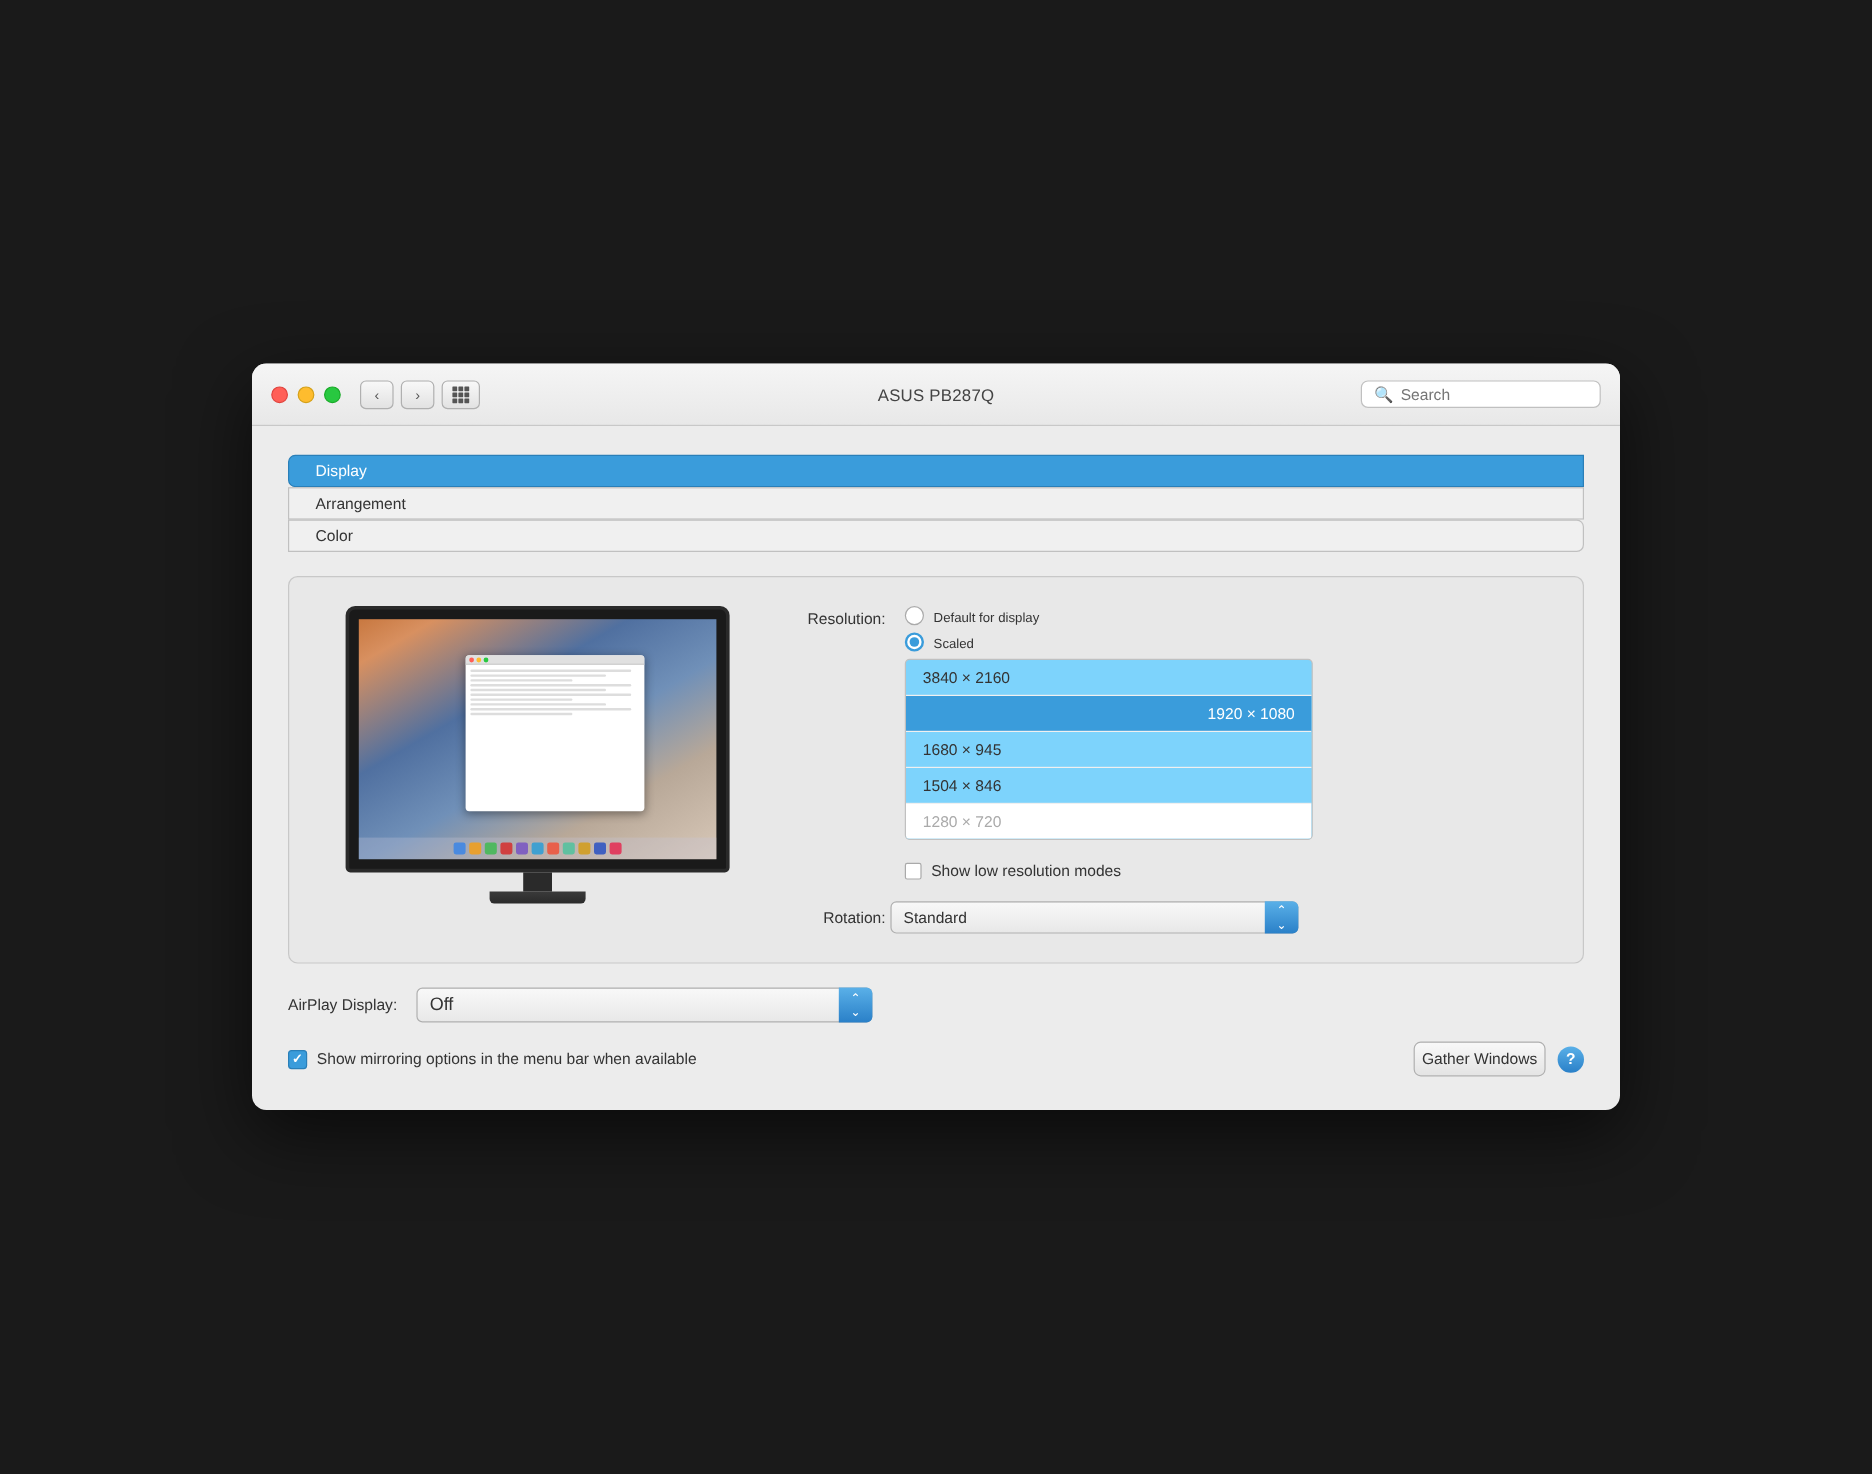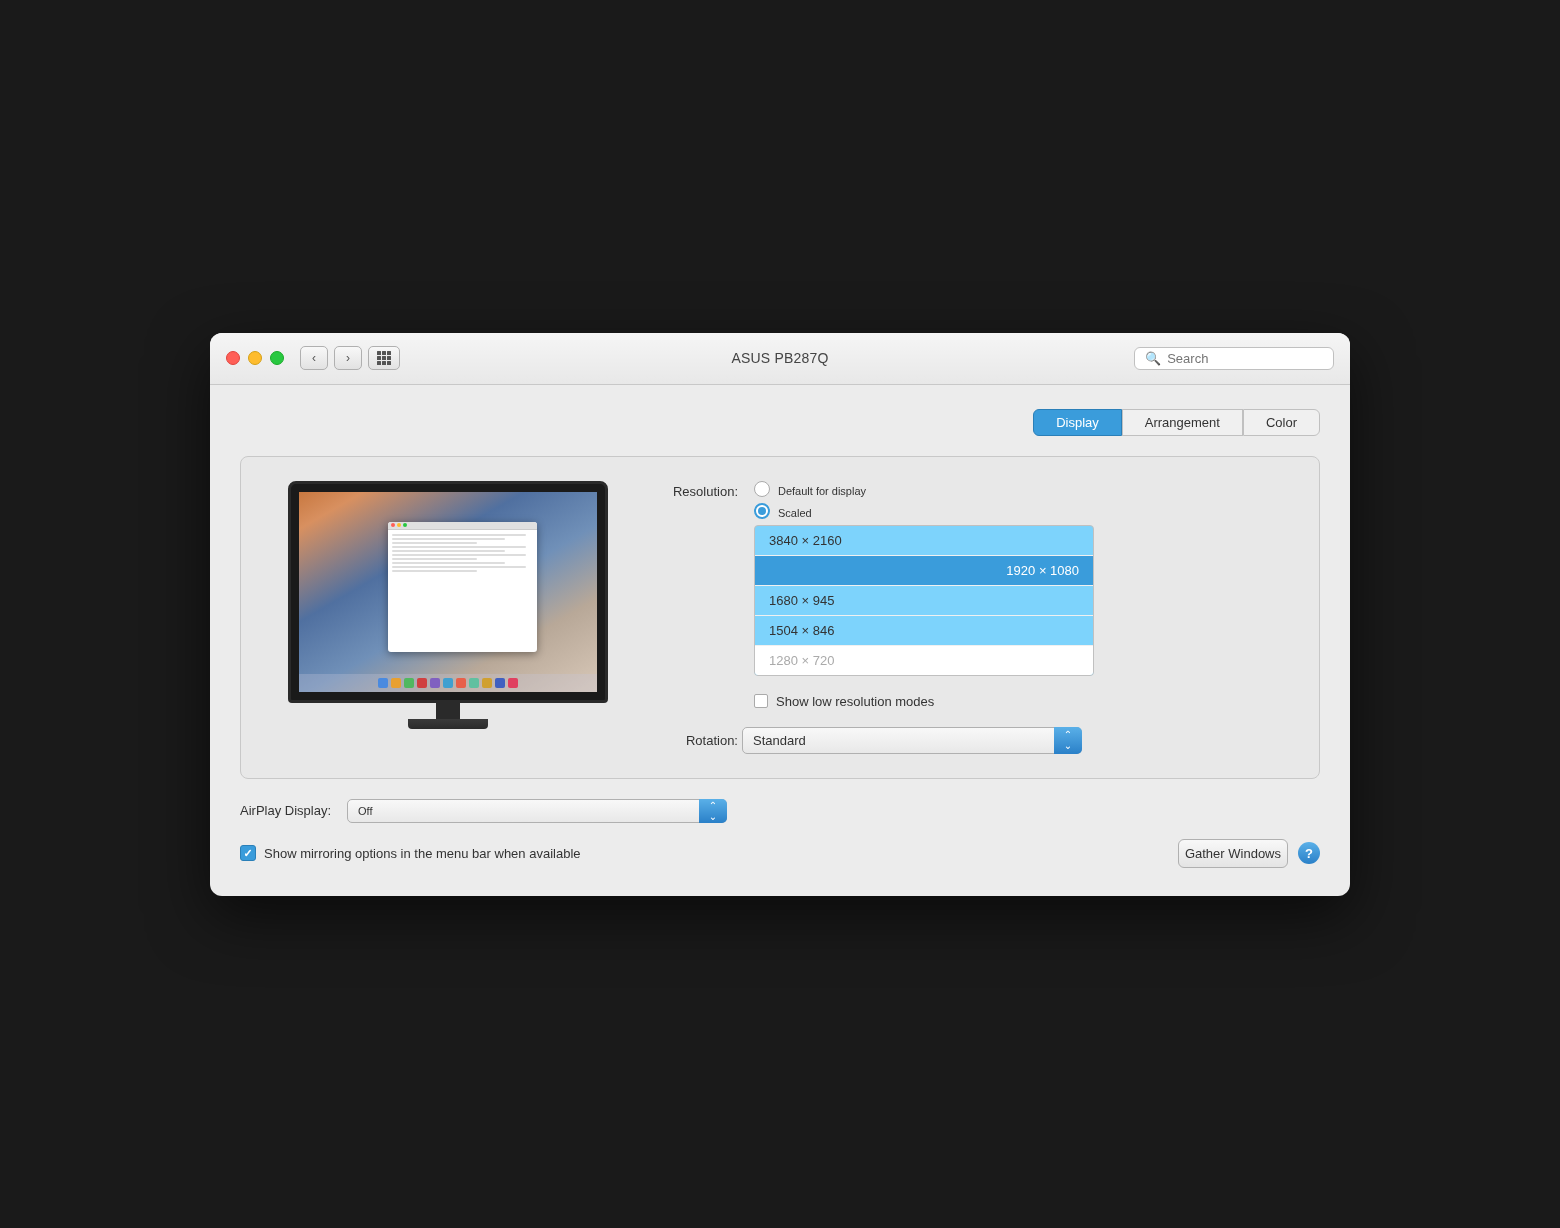--- a/index.html
+++ b/index.html
@@ -134,22 +134,23 @@
     }
 
     
     .content {
       padding: 24px 30px 28px;
     }
 
     
     .tabs {
       display: flex;
-      justify-content: flex-end;
+      justify-content: space-between;
       margin-bottom: 20px;
+      flex-direction: column;
     }
 
     .tab {
       padding: 5px 22px;
       font-size: 13px;
       border: 1px solid #c0c0c0;
       cursor: pointer;
       background: #f0f0f0;
       color: #333;
     }
@@ -438,21 +439,21 @@
 
     .airplay-select-wrapper {
       position: relative;
       flex: 1;
       max-width: 380px;
     }
 
     .airplay-select-wrapper select {
       width: 100%;
       padding: 5px 36px 5px 10px;
-      font-size: 11px;
+      font-size: 15px;
       border: 1px solid #b0b0b0;
       border-radius: 5px;
       background: linear-gradient(to bottom, #f8f8f8, #e8e8e8);
       appearance: none;
       -webkit-appearance: none;
       cursor: pointer;
       color: #333;
     }
 
     .mirror-row {

